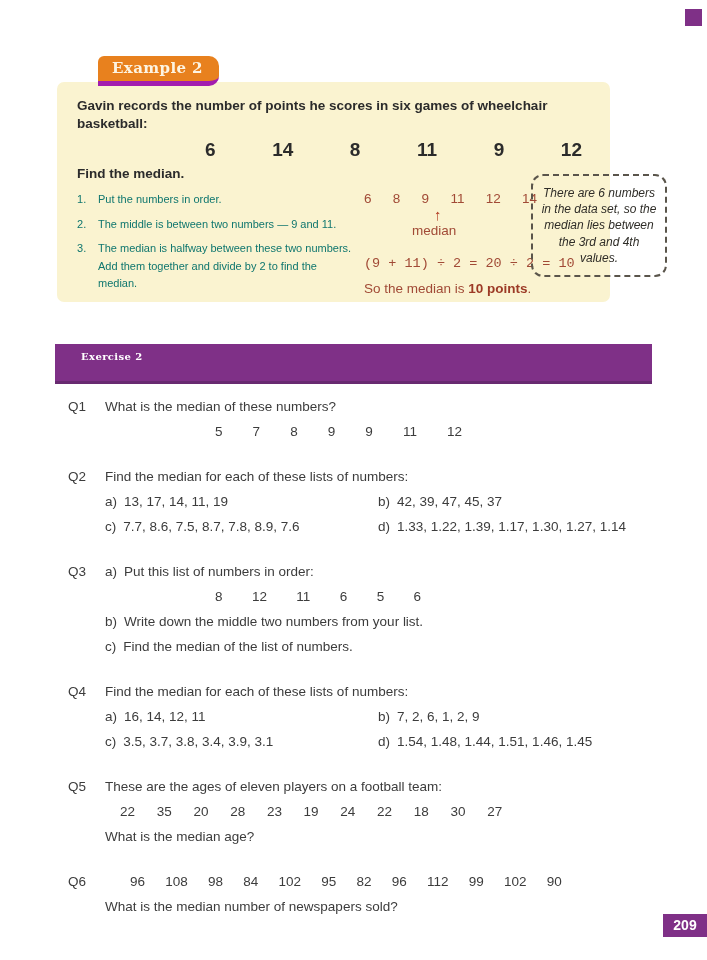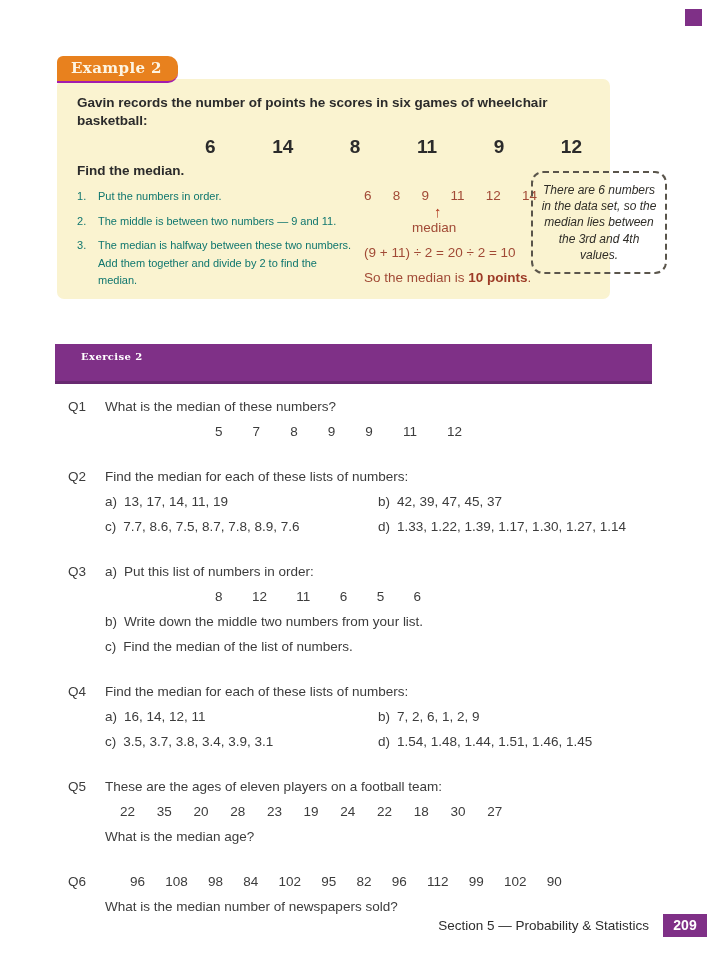--- a/index.html
+++ b/index.html
@@ -23,21 +23,22 @@
   .example { position: absolute; left: 57px; top: 56px; width: 553px; }
 
   .example-tab {
     display: inline-block; position: relative; z-index: 2;
     background: var(--orange, #e8811e);
     color: #fdf4e2;
     font-family: "DejaVu Serif", serif;
     font-weight: bold; font-size: 15px; letter-spacing: .4px;
     padding: 3px 16px 4px 14px;
     border-radius: 6px 10px 10px 0;
-    border-bottom: 2px solid #a21caf;
+    border-bottom: 5px solid #a21caf;
+    margin-left: 41px;
   }
 
   .example-box {
     position: relative; margin-top: -4px;
     background: var(--yellow_box, #faf3d0);
     border-radius: 7px;
     height: 220px;
     padding: 15px 20px 0 20px;
   }
 
@@ -59,21 +60,21 @@
   .ex-steps li:first-child { margin-top: 0; }
   .ex-steps li::before {
     content: counter(stp) ".";
     position: absolute; left: 0;
   }
 
   .ex-solution { margin-left: 6px; color: var(--red, #a14a36); font-size: 13.5px; }
   .ordered-row { word-spacing: 1.3em; }
   .median-arrow { margin: 1px 0 0 70px; font-size: 15px; font-weight: bold; color: #b13a22; line-height: 16px; }
   .median-label { margin-left: 48px; line-height: 16px; }
-  .ex-calc { margin-top: 9px; }
+  .ex-calc { margin-top: 17px; font-family: Liberation Mono, monospace; }
   .ex-conclusion { margin-top: 10px; }
   .ex-conclusion strong { font-weight: bold; color: #9c3a26; }
 
   .margin-note {
     position: absolute; top: 92px; right: -57px;
     width: 136px;
     padding: 9px 7px;
     border: 2px dashed #5a554b;
     border-radius: 12px;
     font-size: 12px; font-style: italic;
@@ -221,17 +222,16 @@
         <div class="qbody">
           <div class="numrow numrow-q6">96 108 98 84 102 95 82 96 112 99 102 90</div>
           <div class="row">What is the median number of newspapers sold?</div>
         </div>
       </div>
 
     </div>
   </section>
 
   <div class="footer">
-    <div class="footer-text">Section 5 — Probability &amp; Statistics</div>
     <div class="page-badge">209</div>
   </div>
 
 </div>
 
 </body></html>

